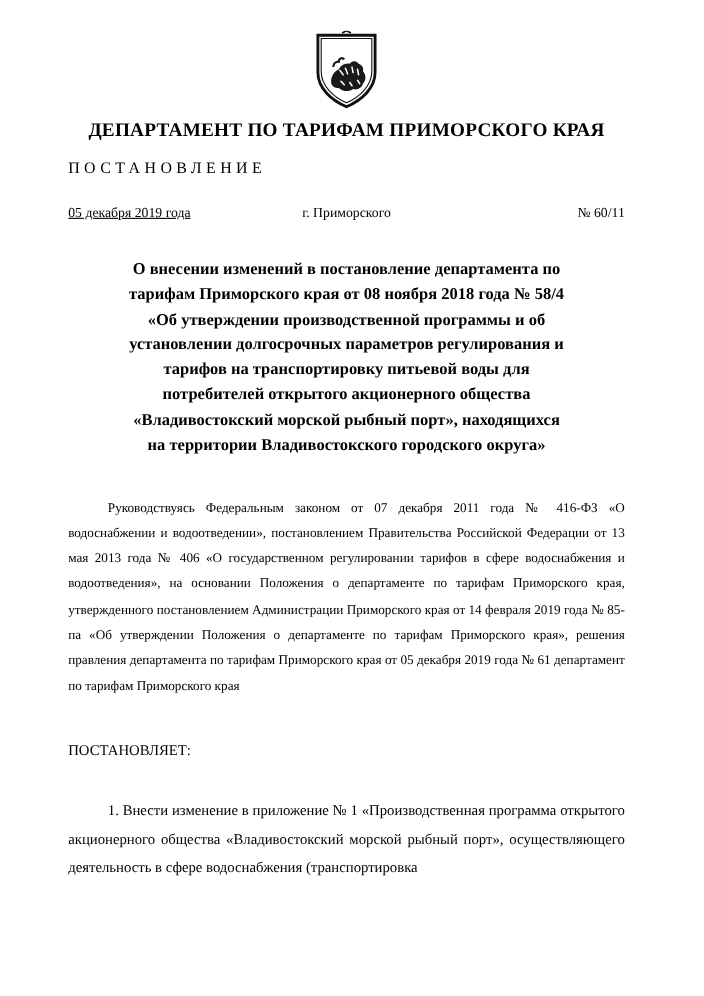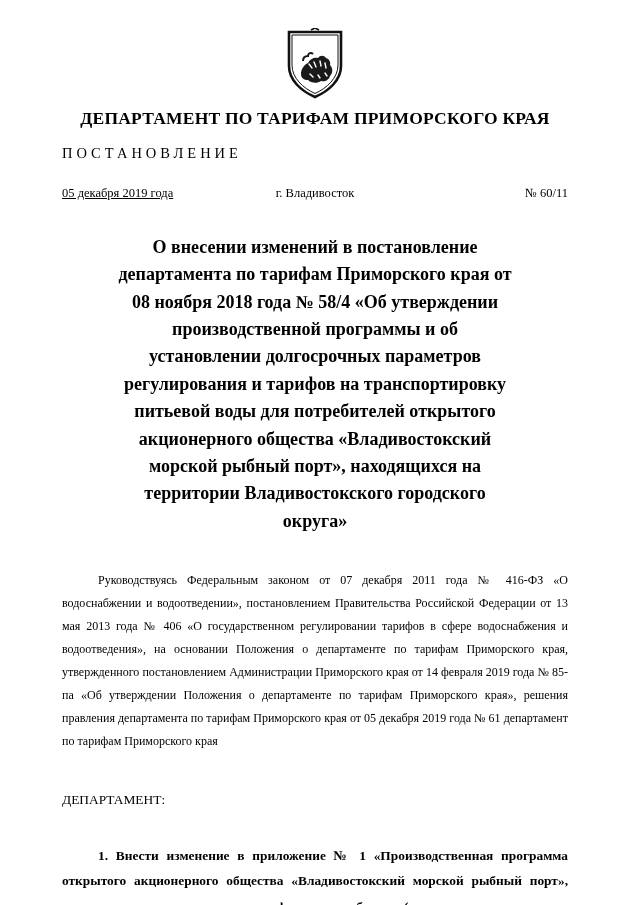--- a/index.html
+++ b/index.html
@@ -79,21 +79,21 @@
     white-space: nowrap;
     font-size: 12.5px;
   }
 
   
   .doc-subject {
     margin: 32px auto 0 auto;
     width: 400px;
     text-align: center;
     font-weight: bold;
-    font-size: 18px;
+    font-size: 15px;
     line-height: 1.52;
   }
 
   
   .body-text {
     margin-top: 34px;
     font-size: 12px;
     line-height: 1.92;
     text-align: justify;
     text-indent: 36px;
@@ -104,21 +104,20 @@
     margin-top: 34px;
     font-size: 13.4px;
     line-height: 1.9;
   }
   .para {
     margin-top: 30px;
     font-size: 13.4px;
     line-height: 1.92;
     text-align: justify;
     text-indent: 36px;
-    font-weight: bold;
   }
   .last-line {
     text-align: justify;
   }
 </style>
 </head>
 <body>
 
 <div class="page">
 
@@ -150,25 +149,25 @@
       </svg>
     </div>
   </div>
 
   <div class="org-title">ДЕПАРТАМЕНТ ПО ТАРИФАМ ПРИМОРСКОГО КРАЯ</div>
 
   <div class="doc-type">ПОСТАНОВЛЕНИЕ</div>
 
   <div class="meta-row">
     <span class="meta-date">05 декабря 2019 года</span>
-    <span class="meta-city">г. Владивосток</span>
+    <span class="meta-city">г. Приморского</span>
     <span class="meta-number">№ 60/11</span>
   </div>
 
   <div class="doc-subject">О внесении изменений в постановление департамента по тарифам Приморского края от 08 ноября 2018 года № 58/4 «Об утверждении производственной программы и об установлении долгосрочных параметров регулирования и тарифов на транспортировку питьевой воды для потребителей открытого акционерного общества «Владивостокский морской рыбный порт», находящихся на территории Владивостокского городского округа»</div>
 
   <div class="body-text">Руководствуясь Федеральным законом от 07 декабря 2011 года № 416-ФЗ «О водоснабжении и водоотведении», постановлением Правительства Российской Федерации от 13 мая 2013 года № 406 «О государственном регулировании тарифов в сфере водоснабжения и водоотведения», на основании Положения о департаменте по тарифам Приморского края, утвержденного постановлением Администрации Приморского края от 14 февраля 2019 года № 85-па «Об утверждении Положения о департаменте по тарифам Приморского края», решения правления департамента по тарифам Приморского края от 05 декабря 2019 года № 61 департамент по тарифам Приморского края</div>
 
-  <div class="resolve">ДЕПАРТАМЕНТ:</div>
+  <div class="resolve">ПОСТАНОВЛЯЕТ:</div>
 
   <div class="para last-line">1. Внести изменение в приложение № 1 «Производственная программа открытого акционерного общества «Владивостокский морской рыбный порт», осуществляющего деятельность в сфере водоснабжения (транспортировка</div>
 
 </div>
 
 </body></html>

